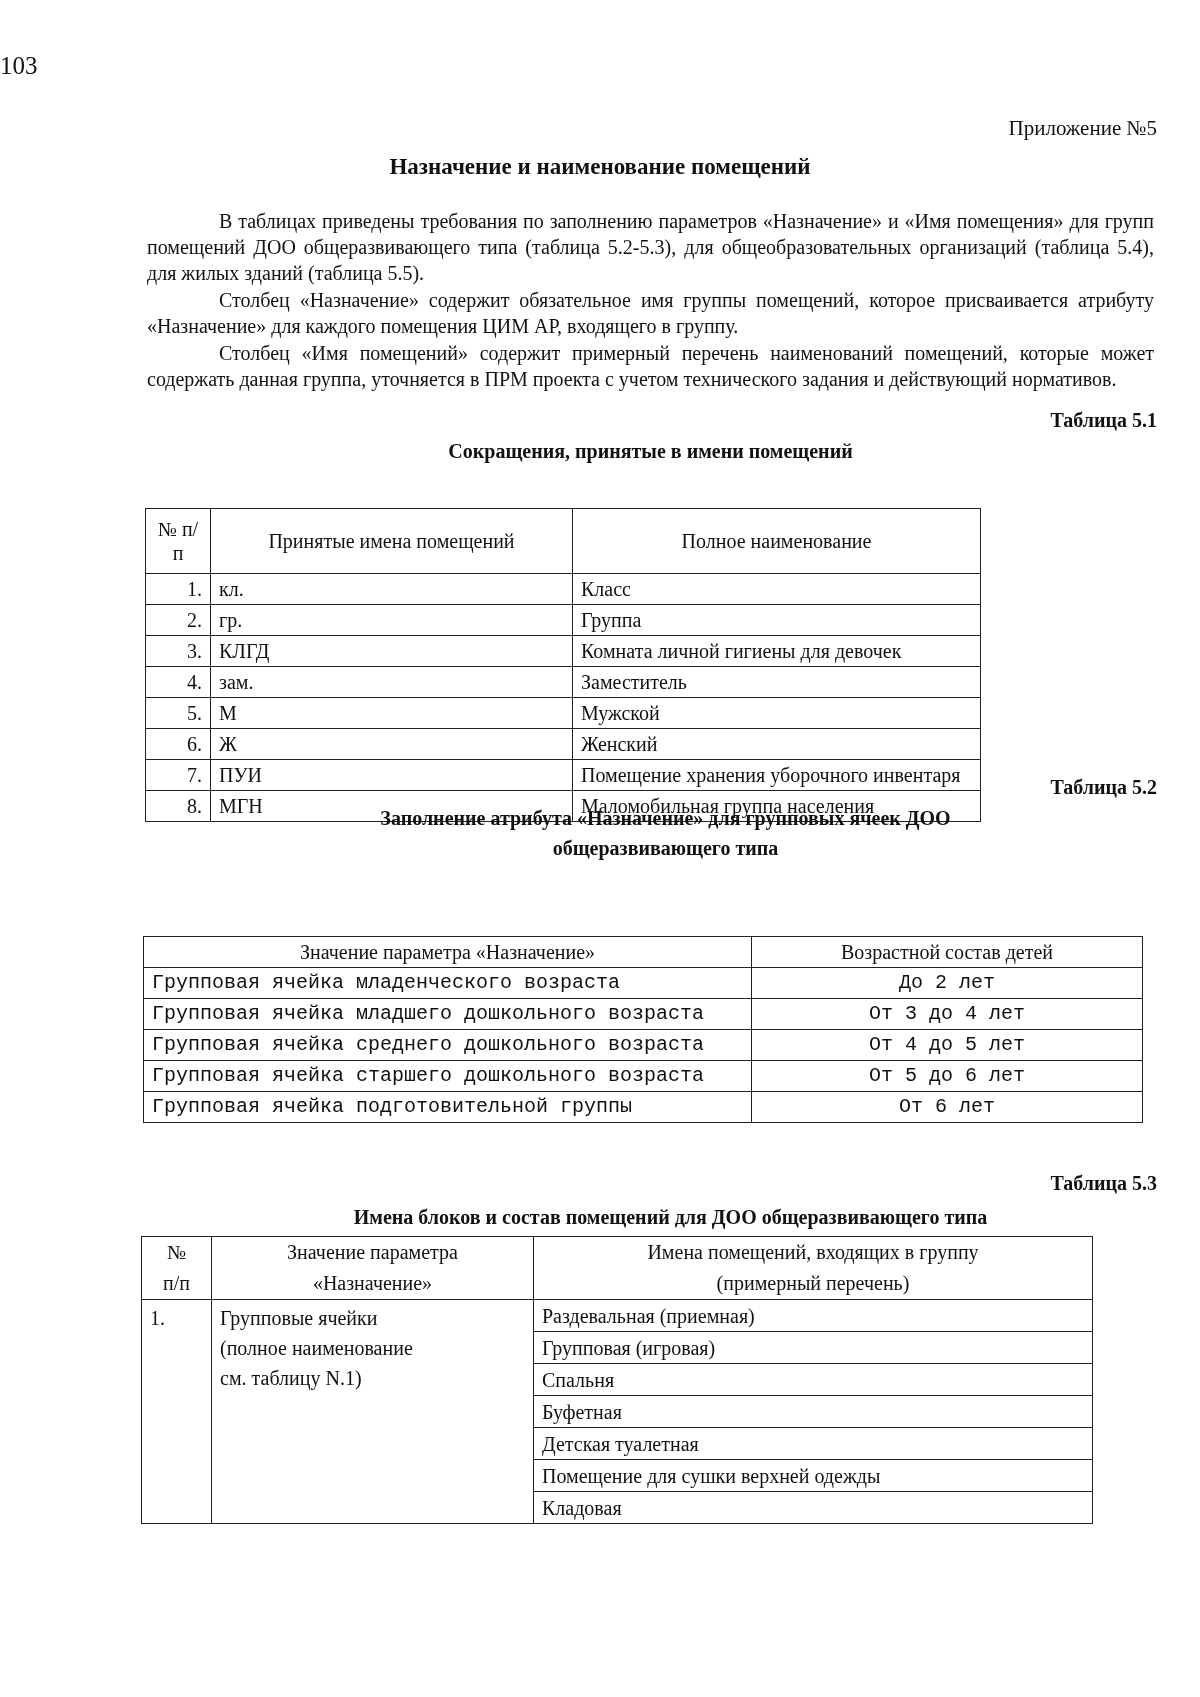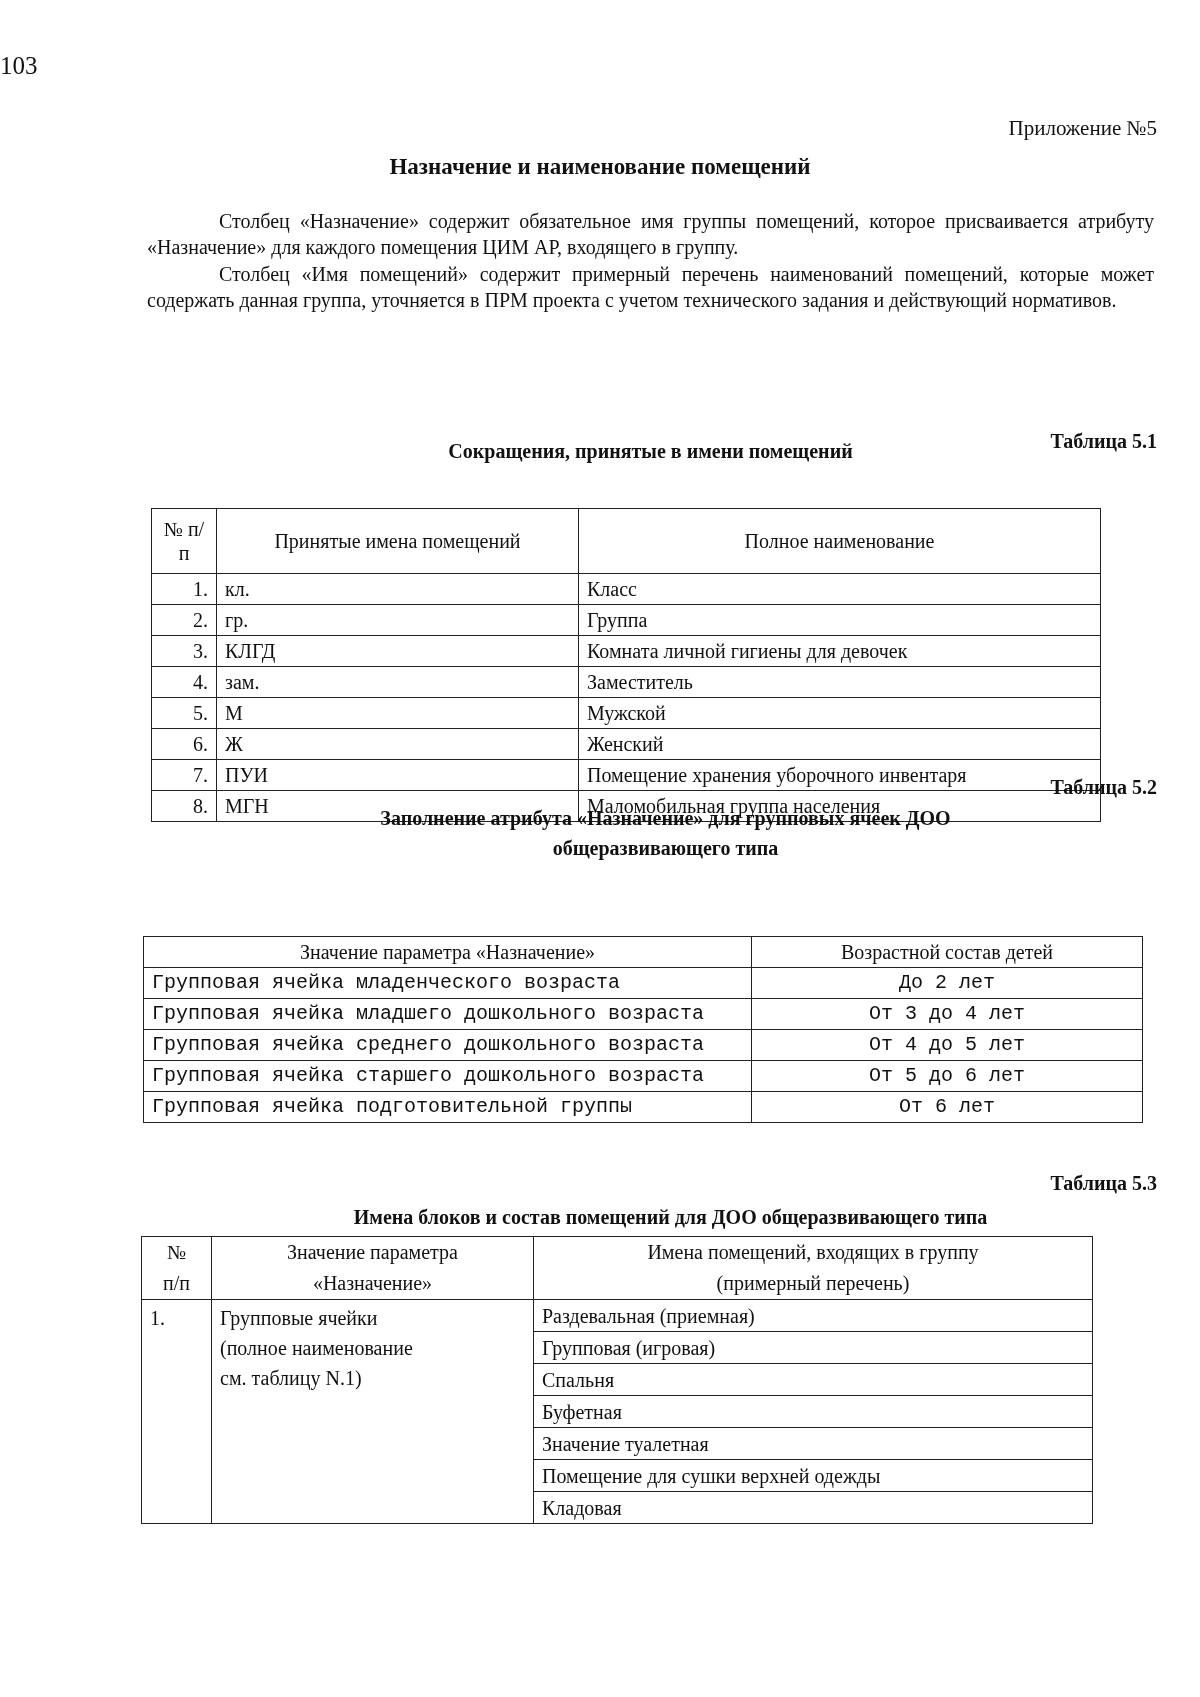--- a/index.html
+++ b/index.html
@@ -34,21 +34,21 @@
     }
     table {
       position: absolute; border-collapse: collapse; font-size: 20px;
       table-layout: fixed;
     }
     td, th {
       border: 1.5px solid #222; padding: 0 8px; font-weight: normal;
       vertical-align: middle; line-height: 24px;
     }
     
-    #t51 { top: 508px; left: 151px; width: 950px; }
+    #t51 { top: 508px; left: 145px; width: 836px; }
     #t51 th { height: 64px; text-align: center; }
     #t51 td { height: 30px; }
     #t51 td.num { text-align: right; }
     
     #t52 { top: 936px; left: 143px; width: 1000px; }
     #t52 th { height: 30px; text-align: center; }
     #t52 td { height: 30px; font-family: Liberation Mono, monospace; }
     #t52 td.age { text-align: center; }
     
     #t53 { top: 1236px; left: 141px; width: 952px; }
@@ -57,25 +57,26 @@
     #t53 td.num, #t53 td.name { vertical-align: top; padding-top: 3px; line-height: 30px; }
   </style>
 </head>
 <body>
 
 <div class="page-number">103</div>
 <div class="appendix-label">Приложение №5</div>
 <div class="page-title">Назначение и наименование помещений</div>
 
 <div class="intro">
+  <p>В таблицах приведены требования по заполнению параметров «Назначение» и «Имя помещения» для групп помещений ДОО общеразвивающего типа (таблица 5.2-5.3), для общеобразовательных организаций (таблица 5.4), для жилых зданий (таблица 5.5).</p>
   <p>Столбец «Назначение» содержит обязательное имя группы помещений, которое присваивается атрибуту «Назначение» для каждого помещения ЦИМ АР, входящего в группу.</p>
   <p>Столбец «Имя помещений» содержит примерный перечень наименований помещений, которые может содержать данная группа, уточняется в ПРМ проекта с учетом технического задания и действующий нормативов.</p>
 </div>
 
-<div class="table-label" style="top:430px;">Таблица 5.1</div>
+<div class="table-label" style="top:409px;">Таблица 5.1</div>
 <div class="table-caption" style="top:436px;">Сокращения, принятые в имени помещений</div>
 <table id="t51">
   <colgroup>
       <col style="width:65px">
       <col style="width:362px">
       <col>
     </colgroup>
   <thead>
     <tr>
       <th>№ п/п</th>
@@ -204,21 +205,21 @@
       <tr>
         <td>Групповая (игровая)</td>
       </tr>
       <tr>
         <td>Спальня</td>
       </tr>
       <tr>
         <td>Буфетная</td>
       </tr>
       <tr>
-        <td>Значение туалетная</td>
+        <td>Детская туалетная</td>
       </tr>
       <tr>
         <td>Помещение для сушки верхней одежды</td>
       </tr>
       <tr>
         <td>Кладовая</td>
       </tr>
     </tbody>
 </table>
 

